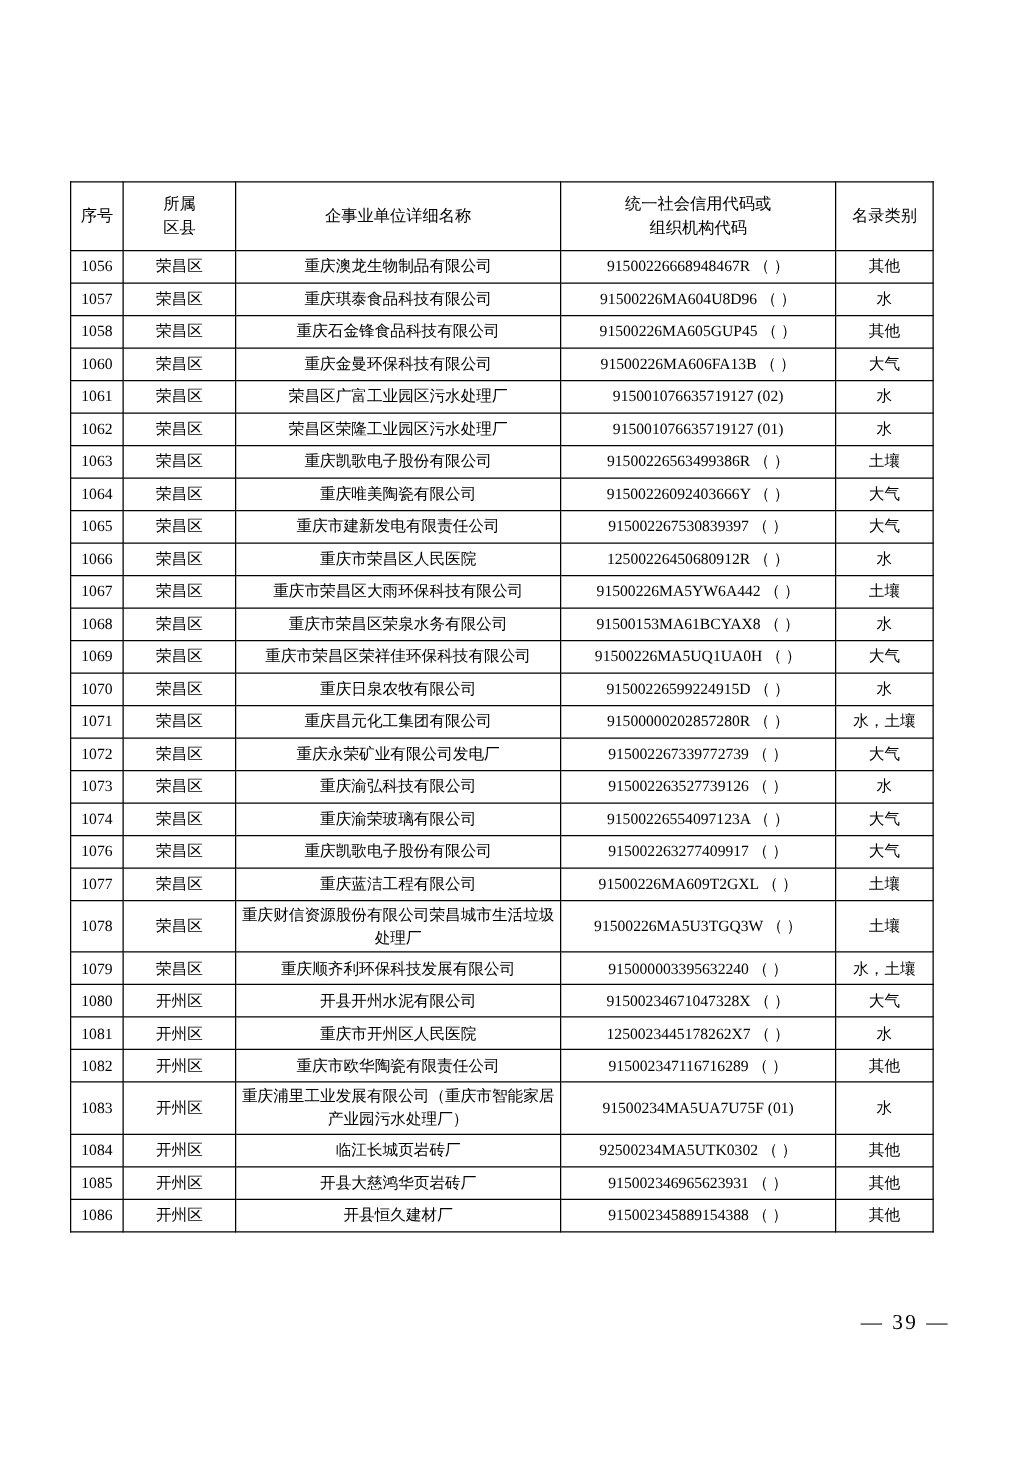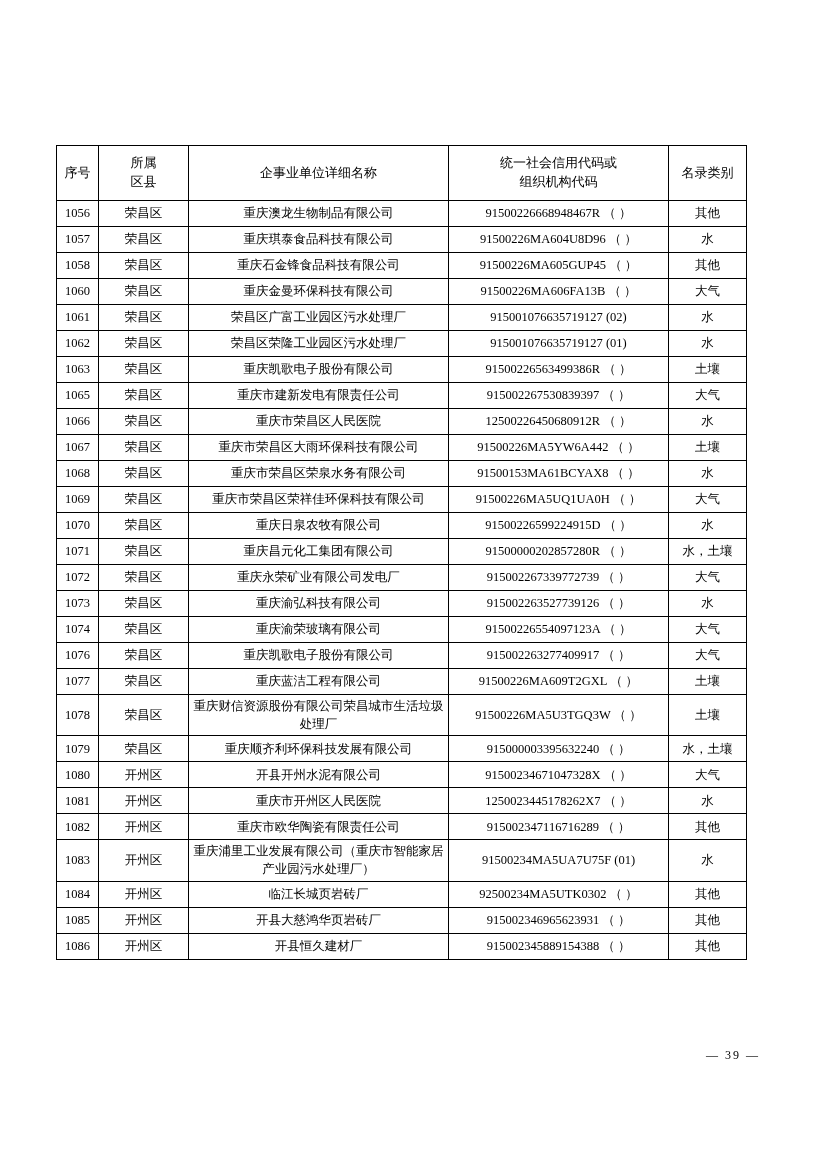--- a/index.html
+++ b/index.html
@@ -45,21 +45,21 @@
   }
   col.c-serial   { width: 42px; }
   col.c-district { width: 90px; }
   col.c-name     { width: 260px; }
   col.c-code     { width: 220px; }
   col.c-category { width: 78px; }
   .page-number {
     position: absolute;
     right: 66px;
     top: 1048px;
-    font-size: 12px;
+    font-size: 17px;
     letter-spacing: 2px;
     font-family: "Liberation Serif", "DejaVu Serif", serif;
   }
 </style>
 </head>
 <body>
 
 <div class="page">
 
   <table class="enterprise-table">
@@ -125,20 +125,27 @@
           <td>水</td>
         </tr>
         <tr>
           <td>1063</td>
           <td>荣昌区</td>
           <td>重庆凯歌电子股份有限公司</td>
           <td>91500226563499386R （ ）</td>
           <td>土壤</td>
         </tr>
         <tr>
+          <td>1064</td>
+          <td>荣昌区</td>
+          <td>重庆唯美陶瓷有限公司</td>
+          <td>91500226092403666Y （ ）</td>
+          <td>大气</td>
+        </tr>
+        <tr>
           <td>1065</td>
           <td>荣昌区</td>
           <td>重庆市建新发电有限责任公司</td>
           <td>915002267530839397 （ ）</td>
           <td>大气</td>
         </tr>
         <tr>
           <td>1066</td>
           <td>荣昌区</td>
           <td>重庆市荣昌区人民医院</td>

